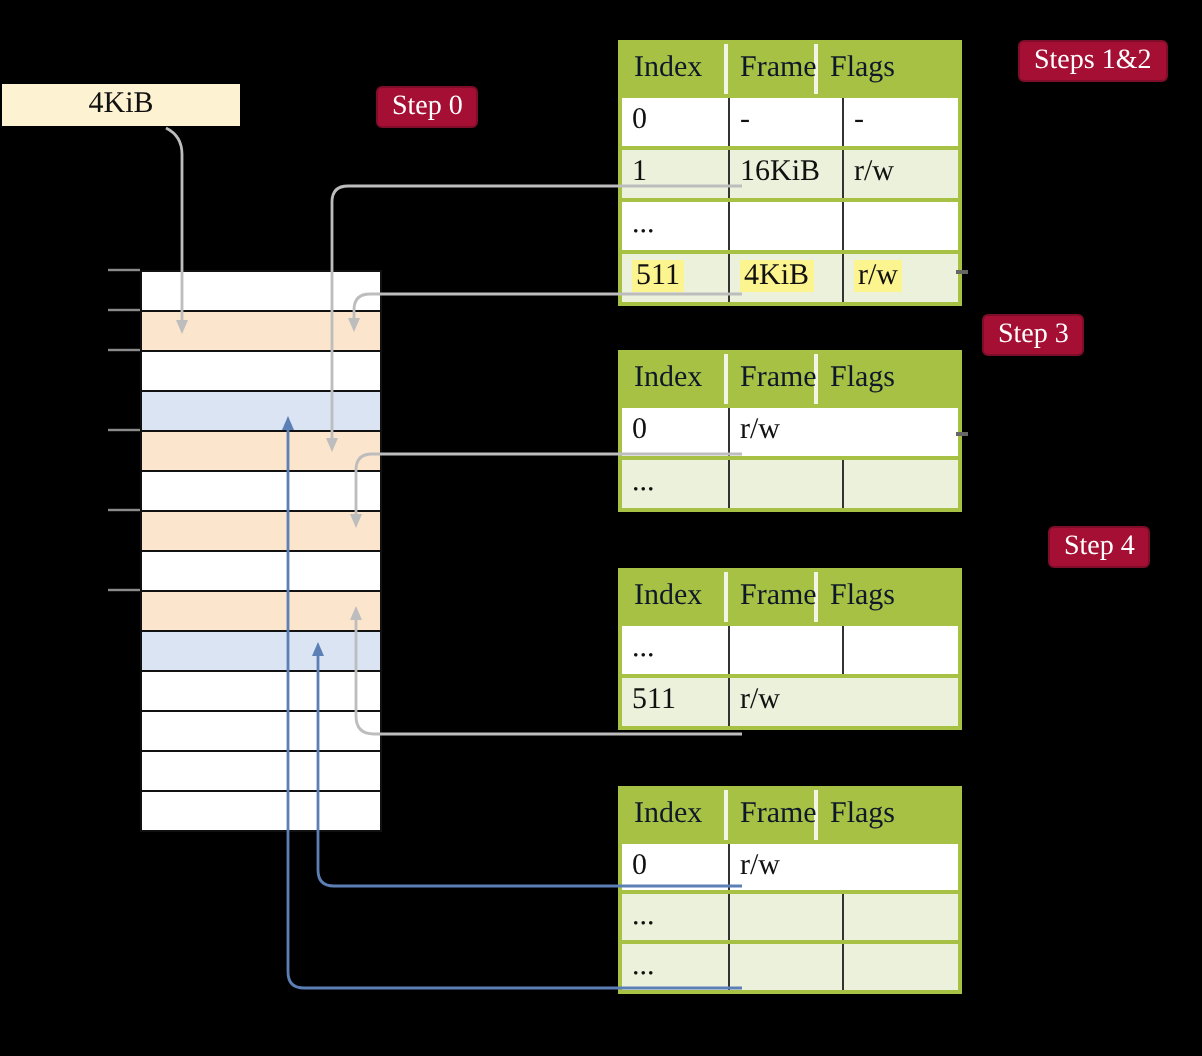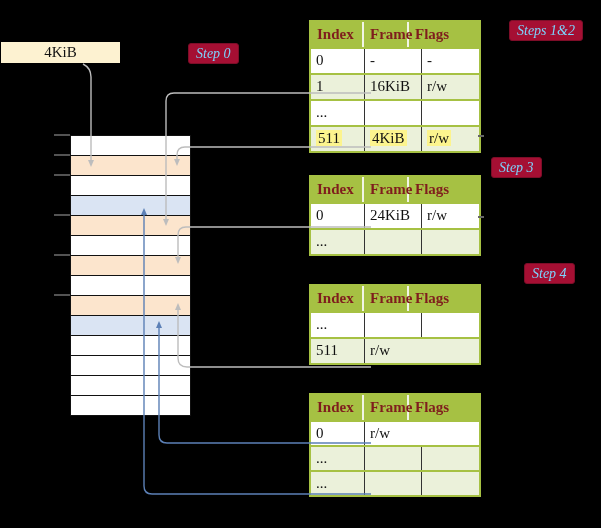--- a/index.html
+++ b/index.html
@@ -10,22 +10,22 @@
   }
   
   .frame-box{
     position:absolute;left:1px;top:42px;width:119px;height:21px;
     background:#fdf2d1;color:#111;font-size:15px;line-height:21px;
     text-align:center;
   }
   
   .badge{
     position:absolute;background:#a50f33;border:1px solid #7d0d28;
-    border-radius:3px;color:#7dd3fc;font-size:14px;line-height:17px;
-    padding:1px 7px 1px 7px;white-space:nowrap;font-style:italic;
+    border-radius:3px;color:#ffffff;font-size:14px;line-height:17px;
+    padding:1px 7px 1px 7px;white-space:nowrap;
   }
   #badge-step0{left:188px;top:43px;}
   #badge-steps12{left:509px;top:20px;}
   #badge-step3{left:491px;top:157px;}
   #badge-step4{left:524px;top:263px;}
   
   .memcol{
     position:absolute;left:70px;top:135px;width:121px;
     border:1px solid #111;background:#fff;box-sizing:border-box;
   }
@@ -38,21 +38,21 @@
   .ptable{
     position:absolute;left:309px;width:172px;
     border:2px solid #a6c143;background:#fff;box-sizing:border-box;
   }
   #ptable-0{top:20px;}
   #ptable-1{top:175px;}
   #ptable-2{top:284px;}
   #ptable-3{top:393px;}
   .hrow{display:flex;background:#a6c143;height:25px;}
   .hcell{
-    box-sizing:border-box;color:#7f1d1d;font-weight:bold;font-size:15px;
+    box-sizing:border-box;color:#0f172a;font-weight:normal;font-size:15px;
     line-height:25px;padding-left:6px;
   }
   .hcell:nth-child(1){width:53px;border-right:2px solid #f2f5e6;}
   .hcell:nth-child(2){width:45px;border-right:2px solid #f2f5e6;}
   .hcell:nth-child(3){width:58px;}
   .drow{display:flex;height:24px;border-top:2px solid #a6c143;}
   .ptable.compact .drow{height:23px;}
   .drow.shaded{background:#ebf1da;}
   .dcell{
     box-sizing:border-box;font-size:15px;line-height:23px;color:#111;
@@ -120,21 +120,20 @@
     </div>
   </div>
 <div class="ptable" id="ptable-1">
     <div class="hrow">
       <div class="hcell">Index</div>
       <div class="hcell">Frame</div>
       <div class="hcell">Flags</div>
     </div>
     <div class="drow">
       <div class="dcell">0</div>
-      <div class="dcell">24KiB</div>
       <div class="dcell">r/w</div>
     </div>
     <div class="drow shaded">
       <div class="dcell">...</div>
       <div class="dcell"></div>
       <div class="dcell"></div>
     </div>
   </div>
 <div class="ptable" id="ptable-2">
     <div class="hrow">

